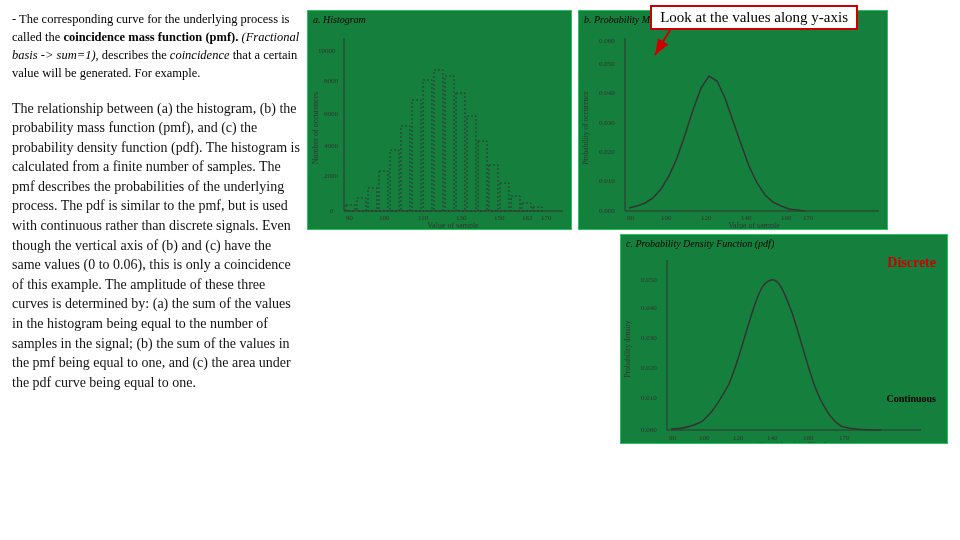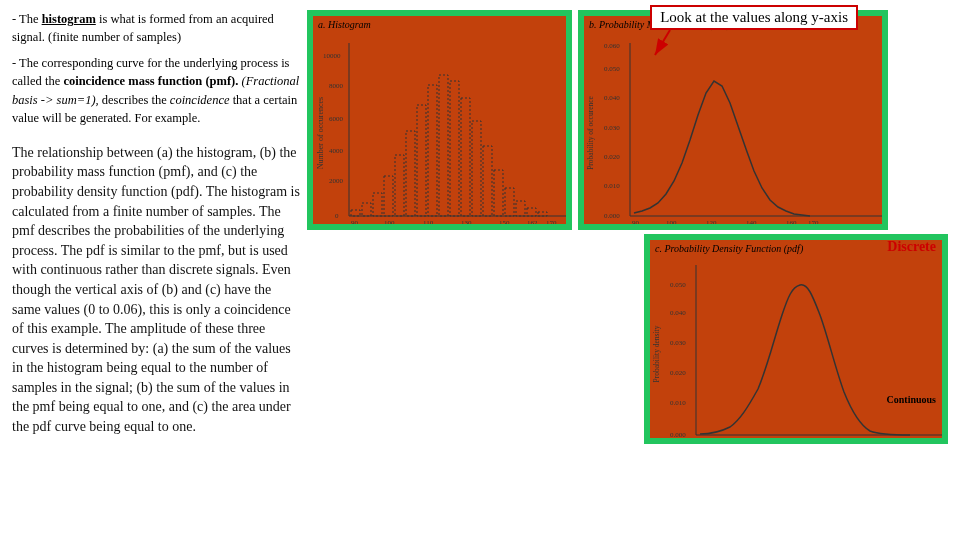--- a/index.html
+++ b/index.html
@@ -64,59 +64,59 @@
       height: 220px;
     }
 
     .bottom-row {
       display: flex;
       justify-content: flex-end;
       height: 210px;
     }
 
     .chart-box {
-      border: 6px solid #22c55e;
-      background: #c2410c;
+      border: 1px solid #22c55e;
+      background: #15803d;
       position: relative;
       overflow: hidden;
     }
 
     .chart-box.histogram-chart {
       width: 265px;
       height: 220px;
     }
 
     .chart-box.pmf-chart {
       width: 310px;
       height: 220px;
     }
 
     .chart-box.pdf-chart {
-      width: 304px;
+      width: 328px;
       height: 210px;
     }
 
     .chart-title {
       font-size: 10px;
       padding: 3px 5px;
       font-style: italic;
     }
 
     .bottom-caption {
       font-size: 14px;
       line-height: 1.4;
       margin-top: 16px;
       color: #111;
       width: 100%;
     }
 
     .label-discrete {
       position: absolute;
       right: 12px;
-      top: 229px;
+      top: 245px;
       font-size: 14px;
       font-weight: bold;
       color: #cc0000;
     }
 
     .label-continuous {
       position: absolute;
       right: 12px;
       bottom: 40px;
       font-size: 10px;
@@ -125,23 +125,20 @@
     }
   </style>
 </head>
 <body>
 
 <div class="page-container">
 
   <div class="content-area">
 
     <div class="left-text">
-      <p>
-        - The <span class="bold underline">histogram</span> is what is formed from an acquired signal. (finite number of samples)
-      </p>
       <p>
         - The corresponding curve for the underlying process is called the <span class="bold">coincidence mass function (pmf).</span>
         <span class="italic">(Fractional basis -&gt; sum=1),</span>
         describes the <span class="italic">coincidence</span> that a certain value will be generated. For example.
       </p>
       <p class="bottom-caption">The relationship between (a) the histogram, (b) the probability mass function (pmf), and (c) the probability density function (pdf). The histogram is calculated from a finite number of samples. The pmf describes the probabilities of the underlying process. The pdf is similar to the pmf, but is used with continuous rather than discrete signals. Even though the vertical axis of (b) and (c) have the same values (0 to 0.06), this is only a coincidence of this example. The amplitude of these three curves is determined by: (a) the sum of the values in the histogram being equal to the number of samples in the signal; (b) the sum of the values in the pmf being equal to one, and (c) the area under the pdf curve being equal to one.</p>
     </div>
 
     <div class="charts-area">
 

